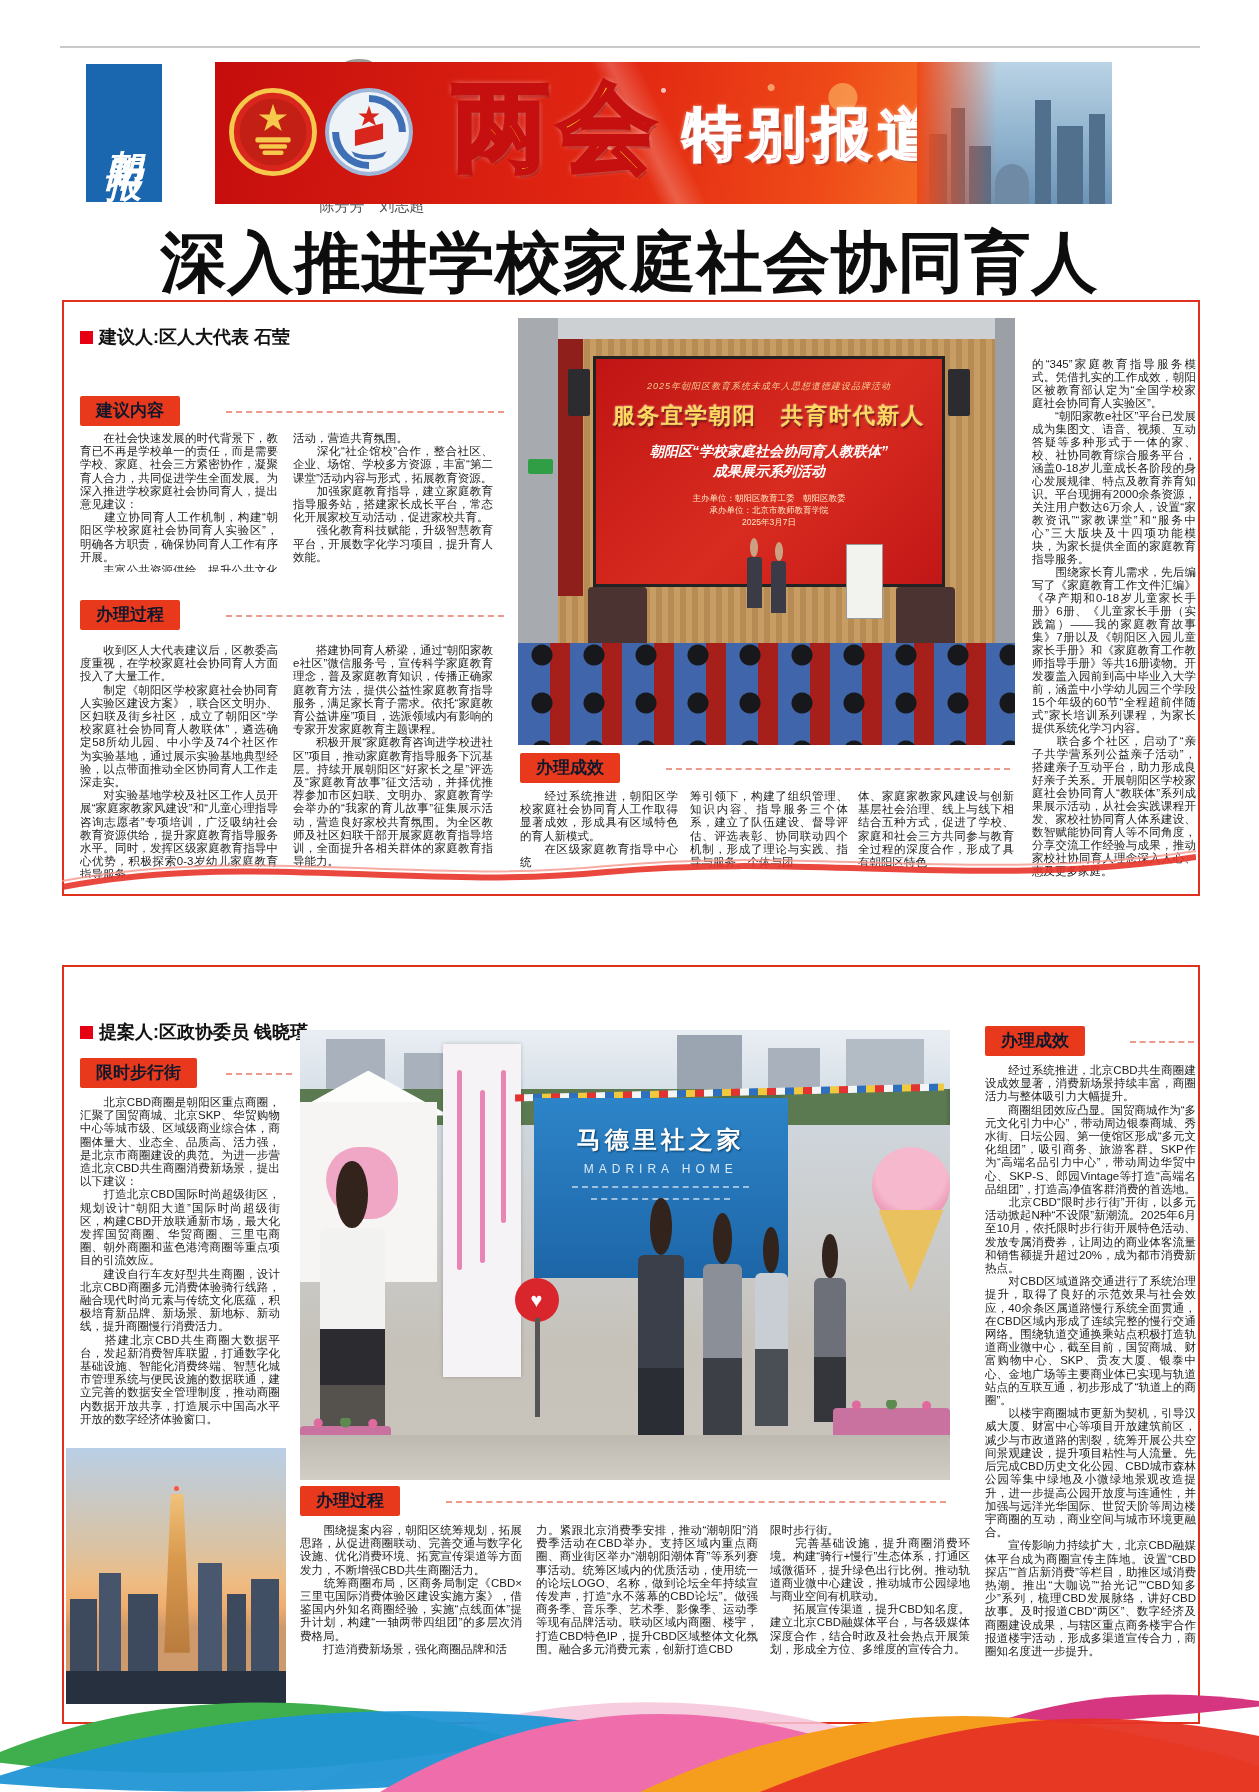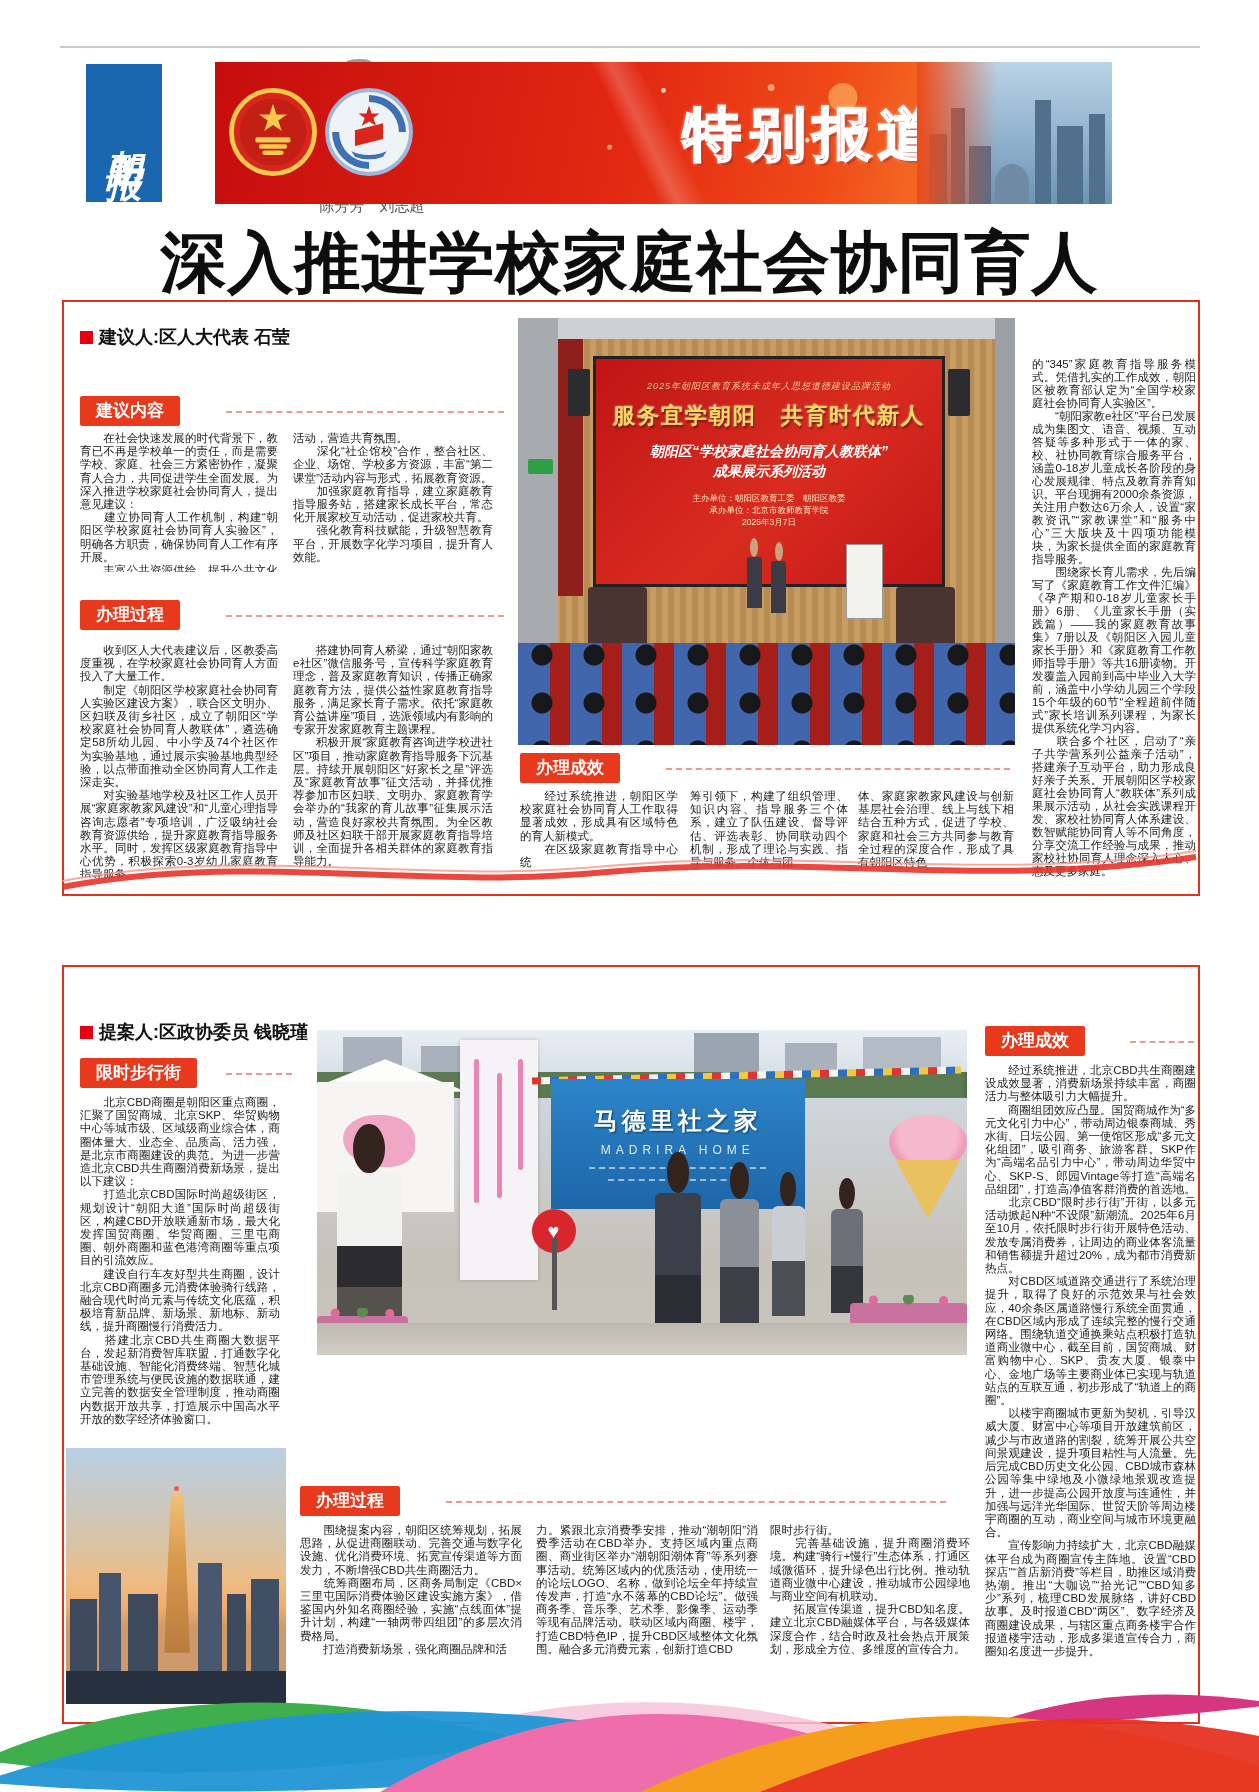--- a/index.html
+++ b/index.html
@@ -31,21 +31,21 @@
   .citysky .fade{position:absolute;left:0;top:0;width:80px;height:142px;background:linear-gradient(90deg,#ef4a18,rgba(239,74,24,0));}
   .emblem{position:absolute;border-radius:50%;}
   .banner-main{position:absolute;left:238px;top:2px;font-size:96px;font-weight:900;color:#ffe11a;-webkit-text-stroke:4px #c60f0f;text-shadow:0 0 6px rgba(255,255,255,.8),3px 4px 0 rgba(140,10,10,.45);letter-spacing:10px;font-family:"Liberation Sans","DejaVu Sans",sans-serif;}
   .banner-sub{position:absolute;left:468px;top:34px;font-size:58px;font-weight:900;color:#e60012;-webkit-text-stroke:2px #ffffff;text-shadow:3px 3px 1px rgba(120,0,0,.35),0 0 4px #fff;letter-spacing:7px;}
   
   .artbox{border:2px solid #e0301e;background:#fff;}
   .headline{left:0;width:1259px;text-align:center;font-size:66px;font-weight:900;color:#0d0d0d;letter-spacing:1px;line-height:1.1;pointer-events:none;}
   .headline span{background:#fff;padding:0 16px;}
   .byline{font-size:18px;font-weight:bold;color:#111;}
   .byline .sq{display:inline-block;width:13px;height:13px;background:#e60012;margin-right:6px;vertical-align:-1px;}
-  .seclabel{background:#e8391d;color:#ffffff;font-weight:bold;font-size:17px;padding:3px 16px 4px;border-radius:2px;}
+  .seclabel{background:#e8391d;color:#0f172a;font-weight:bold;font-size:17px;padding:3px 16px 4px;border-radius:2px;}
   .dotline{border-top:2px dashed #ec9a8e;height:0;}
   .bodycol{font-size:11.5px;line-height:13.2px;text-align:justify;color:#1c1c1c;white-space:pre-line;overflow:hidden;}
   
   .photo1{left:518px;top:318px;width:497px;height:427px;overflow:hidden;background:repeating-linear-gradient(90deg,#c79d63 0 6px,#b78c54 6px 12px);}
   .p1-ceil{position:absolute;left:0;top:0;width:100%;height:5%;background:#cdd0d3;}
   .p1-grayL{position:absolute;left:0;top:0;width:8%;height:100%;background:#a7abb0;}
   .p1-grayR{position:absolute;right:0;top:0;width:4%;height:100%;background:#9ba0a6;}
   .p1-redband{position:absolute;left:8%;top:5%;width:5%;height:60%;background:#8e1f1a;}
   .p1-exit{position:absolute;left:2%;top:33%;width:5%;height:3.5%;background:#2f9e44;border-radius:2px;}
   .p1-speaker{position:absolute;width:4.5%;height:11%;background:#2c2c30;border-radius:2px;}
@@ -61,21 +61,21 @@
   .p1-board{position:absolute;left:66%;top:53%;width:7%;height:17%;background:#f2f2ee;border:1px solid #999;}
   .p1-person{position:absolute;width:3%;height:12%;background:#3a3b46;border-radius:3px 3px 0 0;}
   .p1-person::before{content:"";position:absolute;left:22%;top:-38%;width:56%;height:38%;background:#caa183;border-radius:50%;}
   .p1-crowd{position:absolute;left:0;top:76%;width:100%;height:24%;
     background-color:#93261e;
     background-image:
       radial-gradient(circle at 24px 12px,#17181c 10px,transparent 11px),
       repeating-linear-gradient(90deg,rgba(60,105,178,.95) 0 32px,rgba(168,30,26,.92) 32px 52px);
     background-size:52px 48px,auto;}
   
-  .photo2{left:317px;top:1030px;width:650px;height:325px;overflow:hidden;background:linear-gradient(#e9eef3 0%,#d5dee6 16%,#cfd6dd 20%,#c6c2ba 70%,#c9c5bd 100%);}
+  .photo2{left:300px;top:1030px;width:650px;height:450px;overflow:hidden;background:linear-gradient(#e9eef3 0%,#d5dee6 16%,#cfd6dd 20%,#c6c2ba 70%,#c9c5bd 100%);}
   .p2-bld{position:absolute;background:#a9b2bc;}
   .p2-trees{position:absolute;left:0;top:13%;width:100%;height:8%;background:radial-gradient(circle at 10% 50%,#5c7a52 0 60%,transparent 61%),radial-gradient(circle at 35% 60%,#51704a 0 60%,transparent 61%),radial-gradient(circle at 62% 50%,#5c7a52 0 60%,transparent 61%),radial-gradient(circle at 88% 60%,#51704a 0 60%,transparent 61%);}
   .p2-tent{position:absolute;left:0;top:16%;width:21%;height:40%;background:#f6f5f3;}
   .p2-tentroof{position:absolute;left:-2%;top:9%;width:25%;height:10%;background:#fdfdfc;clip-path:polygon(0 100%,50% 0,100% 100%);}
   .p2-pink{position:absolute;left:4%;top:26%;width:11%;height:16%;background:#f0a7c6;border-radius:50% 50% 40% 60%;}
   .p2-banner{position:absolute;left:22%;top:3%;width:12%;height:74%;background:#f5f3f5;box-shadow:0 0 4px rgba(0,0,0,.2);}
   .p2-banner i{position:absolute;width:5px;border-radius:3px;background:#e985b5;}
   .p2-board{position:absolute;left:36%;top:15%;width:39%;height:40%;background:linear-gradient(#2d84c8,#1d66a8);color:#fff;text-align:center;overflow:hidden;}
   .p2-board .cn{margin-top:26px;font-size:24px;font-weight:bold;letter-spacing:4px;text-shadow:1px 1px 2px #0a3d66;}
   .p2-board .en{margin-top:6px;font-size:12px;letter-spacing:5px;color:#dcebf7;}
@@ -129,20 +129,21 @@
 
     <svg class="emblem" style="left:110px;top:26px" width="88" height="88" viewBox="0 0 100 100">
       <circle cx="50" cy="50" r="48" fill="#eef3f8"></circle>
       <circle cx="50" cy="50" r="48" fill="none" stroke="#9fb6d8" stroke-width="5"></circle>
       <path d="M50,8 a42,42 0 0 1 42,42 l-8,0 a34,34 0 0 0 -34,-34 z" fill="#3f6fb5"></path>
       <path d="M8,50 a42,42 0 0 0 42,42 l0,-8 a34,34 0 0 1 -34,-34 z" fill="#3f6fb5"></path>
       <polygon points="50,20 53,29 62,29 55,34 58,43 50,38 42,43 45,34 38,29 47,29" fill="#d8261c"></polygon>
       <path d="M34,48 L66,40 L66,58 L34,66 Z" fill="#d8261c"></path>
       <path d="M30,72 a28,14 0 0 0 40,0 l-4,6 a24,12 0 0 1 -32,0 z" fill="#3f6fb5"></path>
     </svg>
+    <div class="banner-main">两会</div>
     <div class="banner-sub">特别报道</div>
     <div class="citysky">
       <div class="b" style="left:12px;bottom:0;width:18px;height:70px"></div>
       <div class="b" style="left:34px;bottom:0;width:14px;height:96px"></div>
       <div class="b" style="left:52px;bottom:0;width:22px;height:58px"></div>
       <div class="b" style="left:118px;bottom:0;width:16px;height:104px"></div>
       <div class="b" style="left:140px;bottom:0;width:26px;height:78px"></div>
       <div class="b" style="left:172px;bottom:0;width:16px;height:90px"></div>
       <div class="b" style="left:78px;bottom:0;width:34px;height:40px;border-radius:50% 50% 0 0;background:#6f8aa5"></div>
       <div class="fade"></div>

